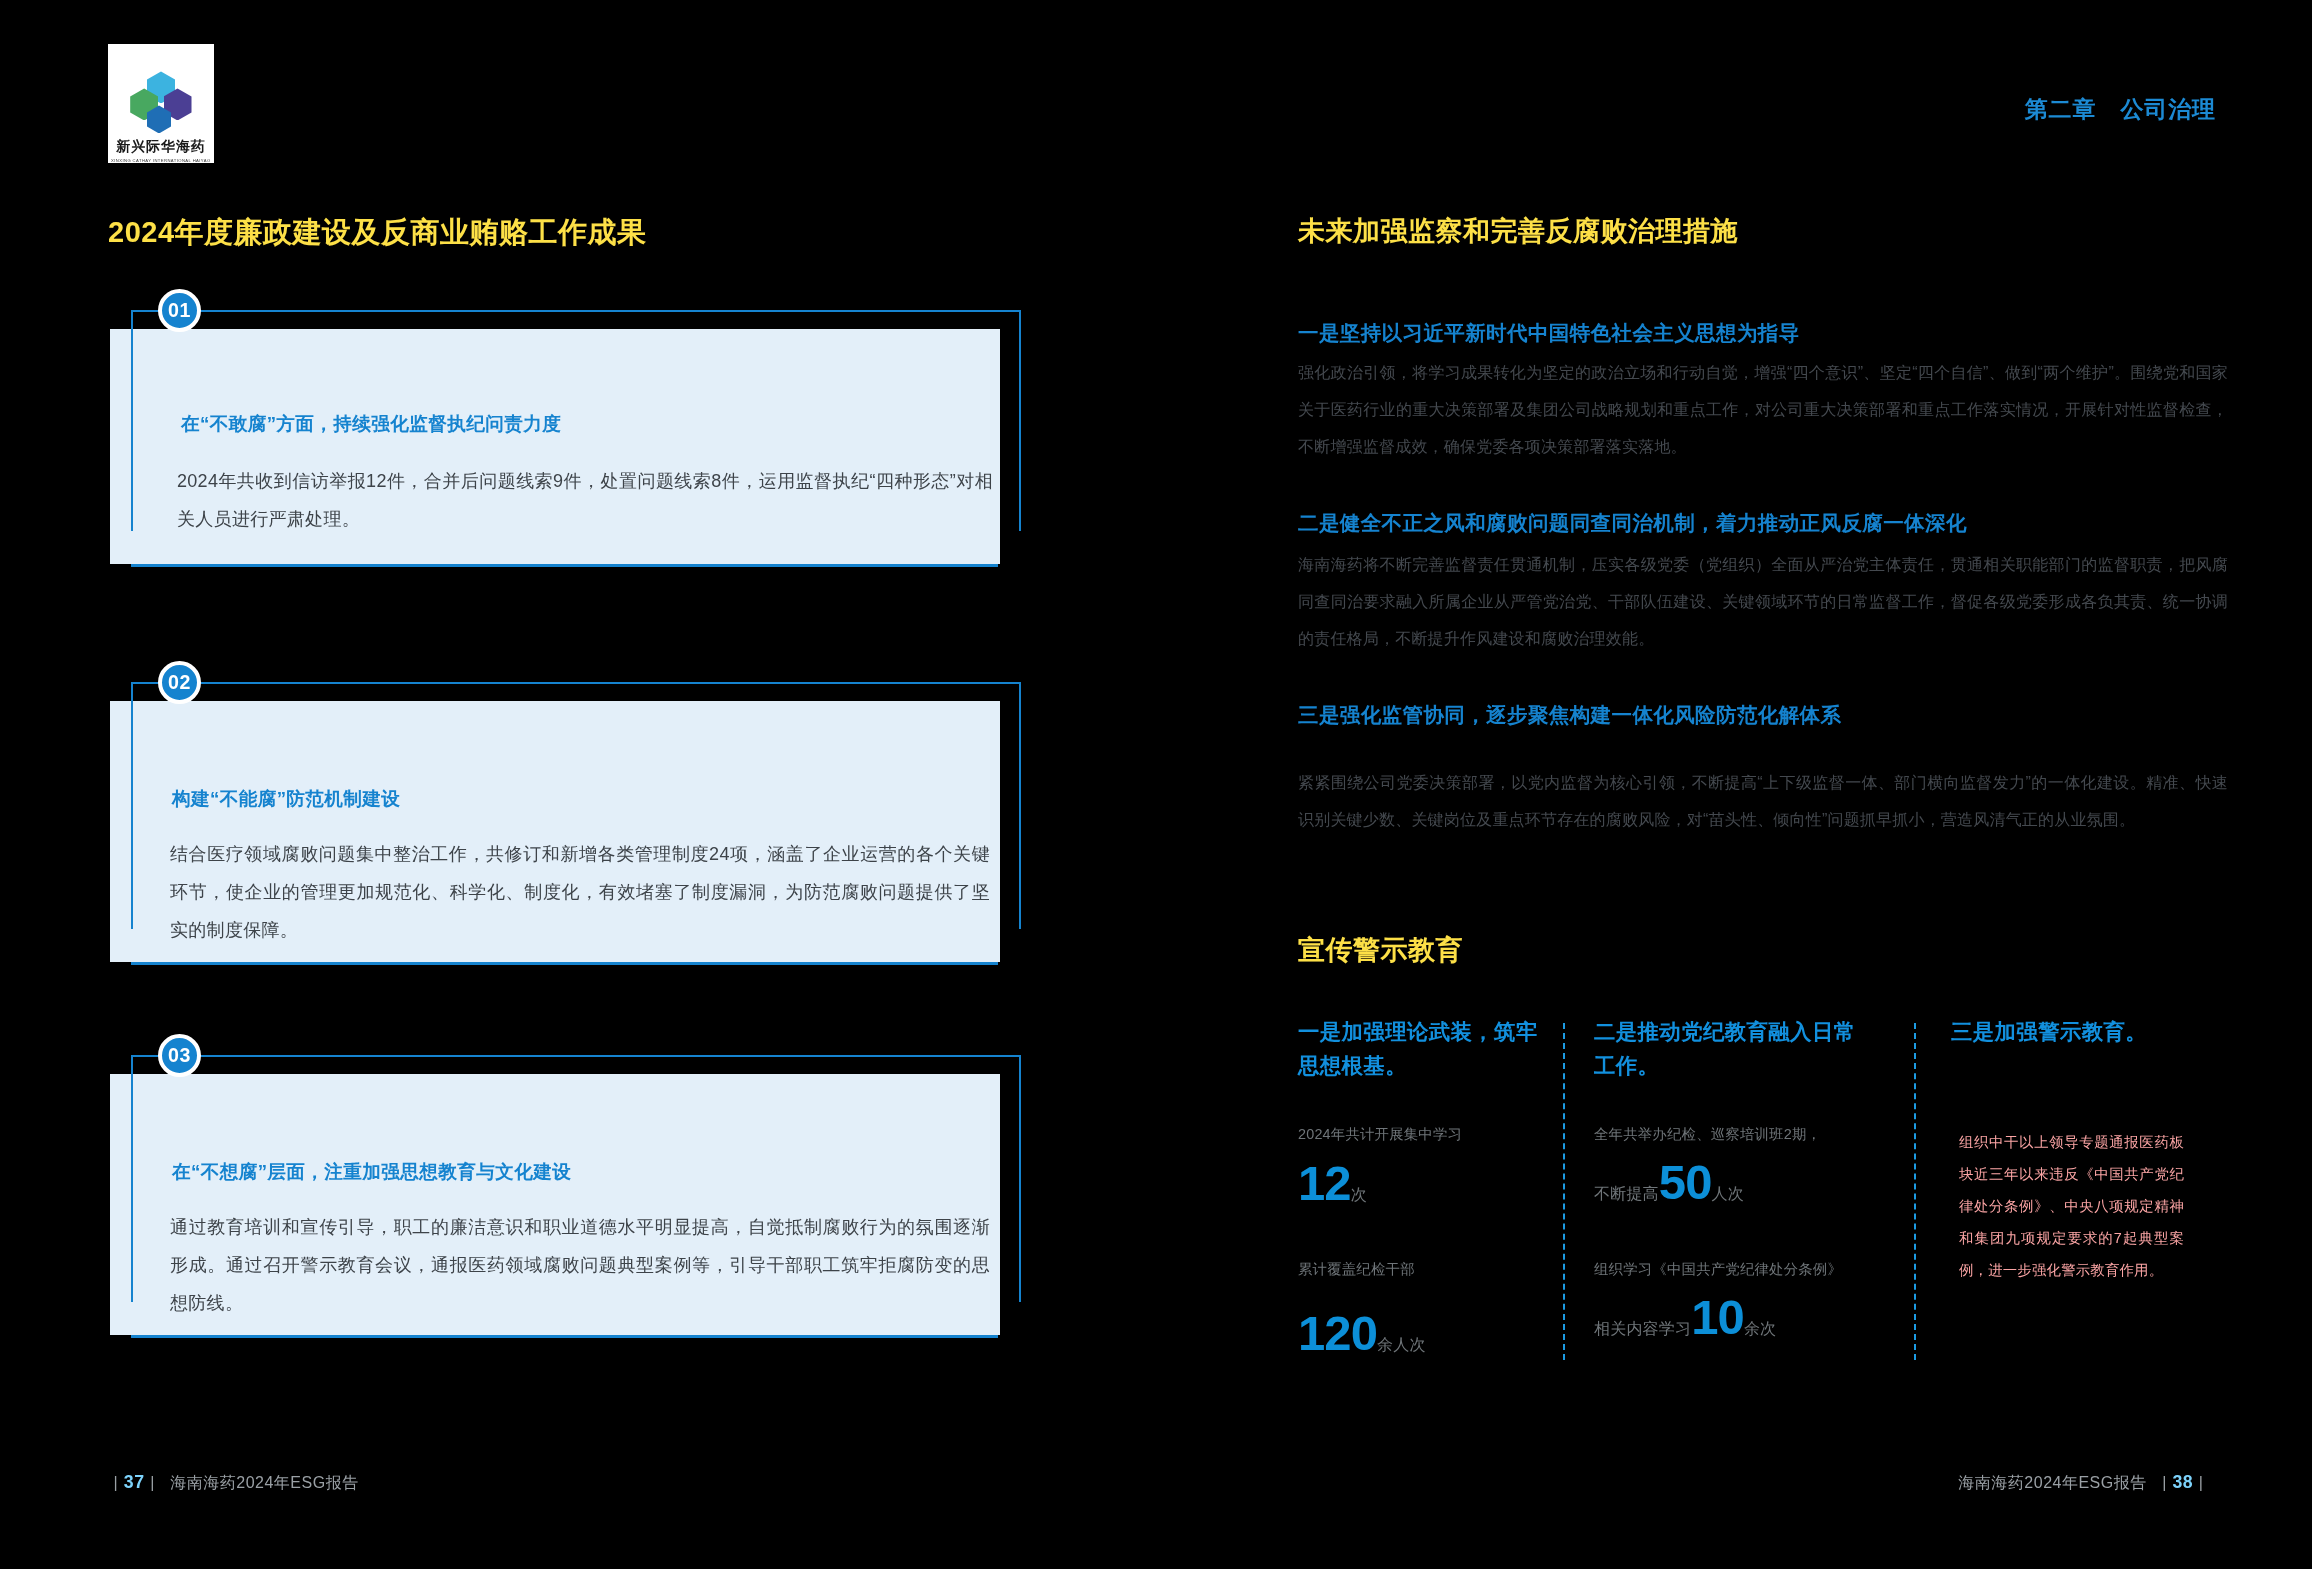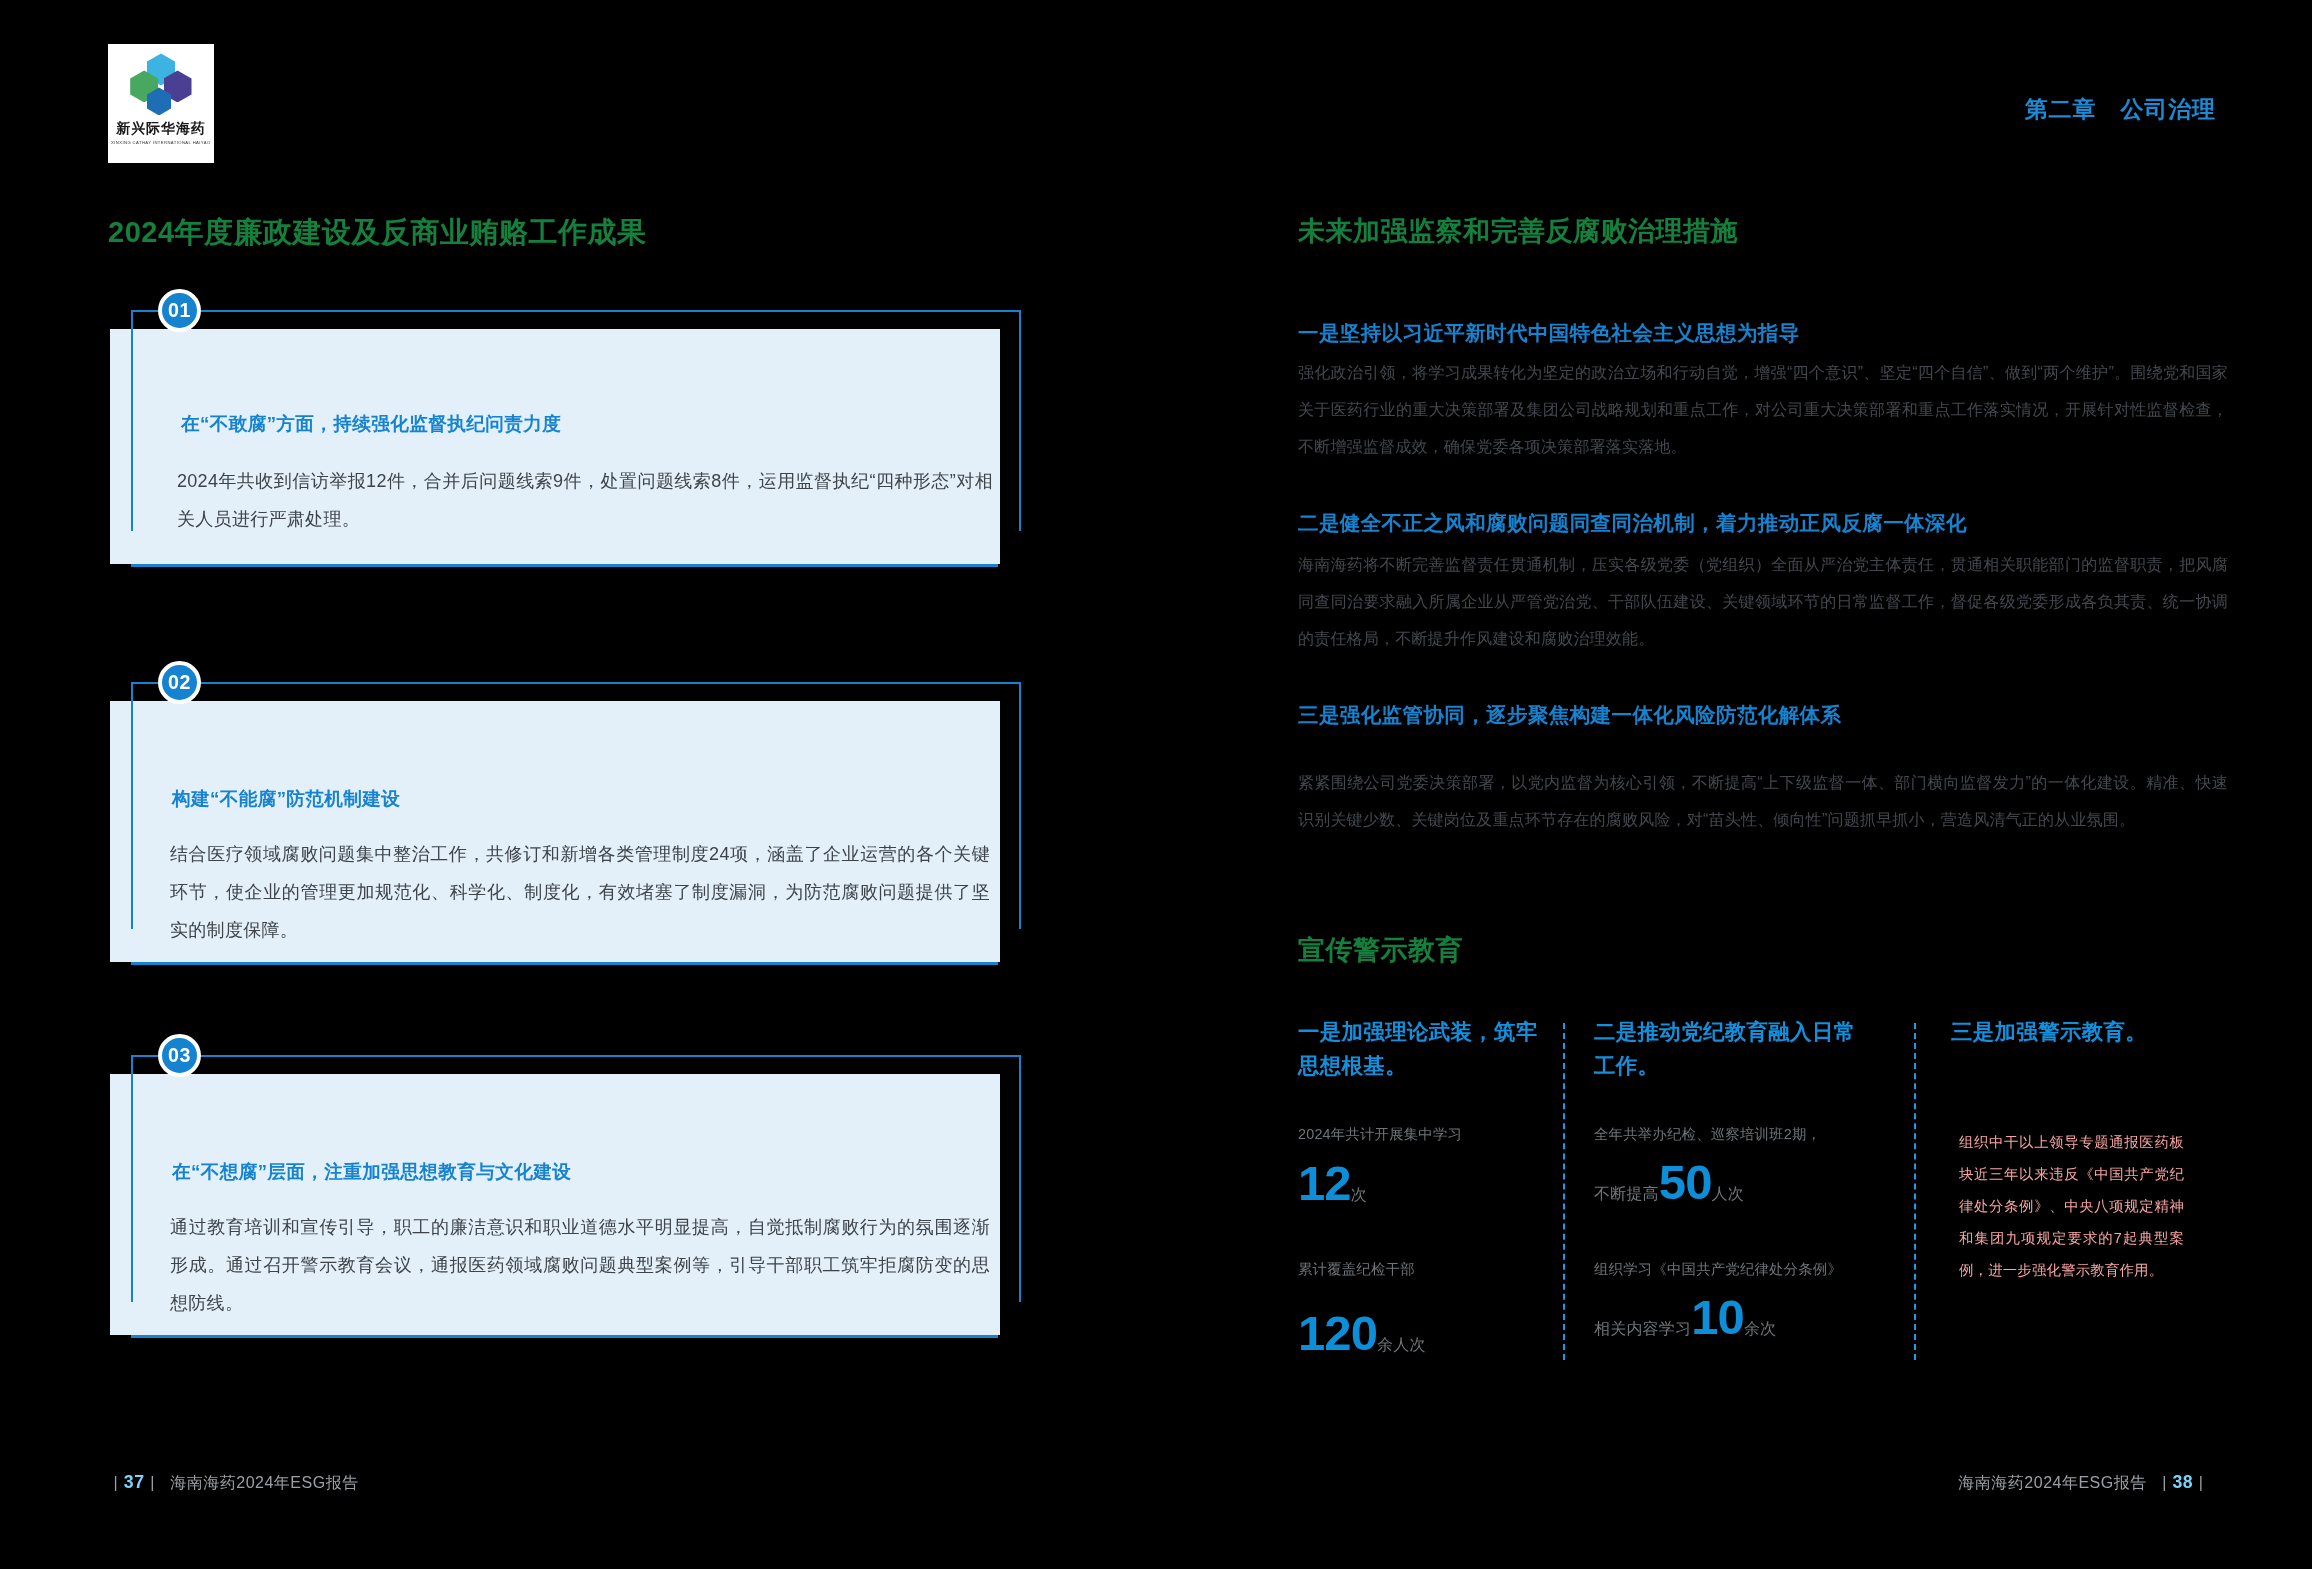--- a/index.html
+++ b/index.html
@@ -7,40 +7,40 @@
     width:2313px;height:1570px;position:relative;overflow:hidden;
     font-family:"Liberation Sans","DejaVu Sans",sans-serif;
     -webkit-font-smoothing:antialiased;
   }
   .page{position:absolute;inset:0;background:#000000;}
 
   
   .logo-box{
     position:absolute;left:108px;top:44px;width:106px;height:119px;
     background:#ffffff;display:flex;flex-direction:column;
-    align-items:center;justify-content:flex-start;padding-top:7.5px;box-sizing:border-box;
+    align-items:center;justify-content:flex-end;padding-top:7.5px;box-sizing:border-box;
   }
   .hexwrap{position:relative;width:69px;height:62px;margin-top:1.9px;}
   .hex{position:absolute;width:28px;height:32px;
        clip-path:polygon(50% 0%,100% 25%,100% 75%,50% 100%,0% 75%,0% 25%);}
   .hex-top{left:20.5px;top:0px;background:#3cb3e0;}
   .hex-left{left:3.7px;top:17px;background:#48a860;}
   .hex-right{left:37px;top:17px;background:#4b3f94;}
   .hex-bot{left:20.5px;top:34px;background:#1f6eb5;width:24px;height:28px;}
   .logo-cn{font-size:14px;font-weight:bold;color:#1a1a1a;letter-spacing:0.9px;margin-top:4.7px;
            font-family:"Liberation Sans","DejaVu Sans",sans-serif;}
   .logo-en{font-size:4.1px;color:#333;letter-spacing:0.4px;margin-top:1.9px;transform:scaleX(1.02);}
 
   
   .hdr{position:absolute;top:94px;right:97px;color:#1c8ad4;font-size:23px;font-weight:bold;
        letter-spacing:0.9px;white-space:nowrap;}
   .hdr .sep{display:inline-block;width:24px;}
 
   
-  .col-title{position:absolute;color:#15803d;font-weight:bold;letter-spacing:0.5px;white-space:nowrap;}
+  .col-title{position:absolute;color:#fde047;font-weight:bold;letter-spacing:0.5px;white-space:nowrap;}
   #leftTitle{left:108px;top:213px;font-size:29px;}
   #rightTitle{left:1298px;top:213px;font-size:27px;}
   #promoTitle{left:1298px;top:932px;font-size:27px;}
 
   
   .card{position:absolute;}
   .card .panel{
     position:absolute;left:0;top:18.6px;background:#e3eff9;
   }
   .card .frame{

